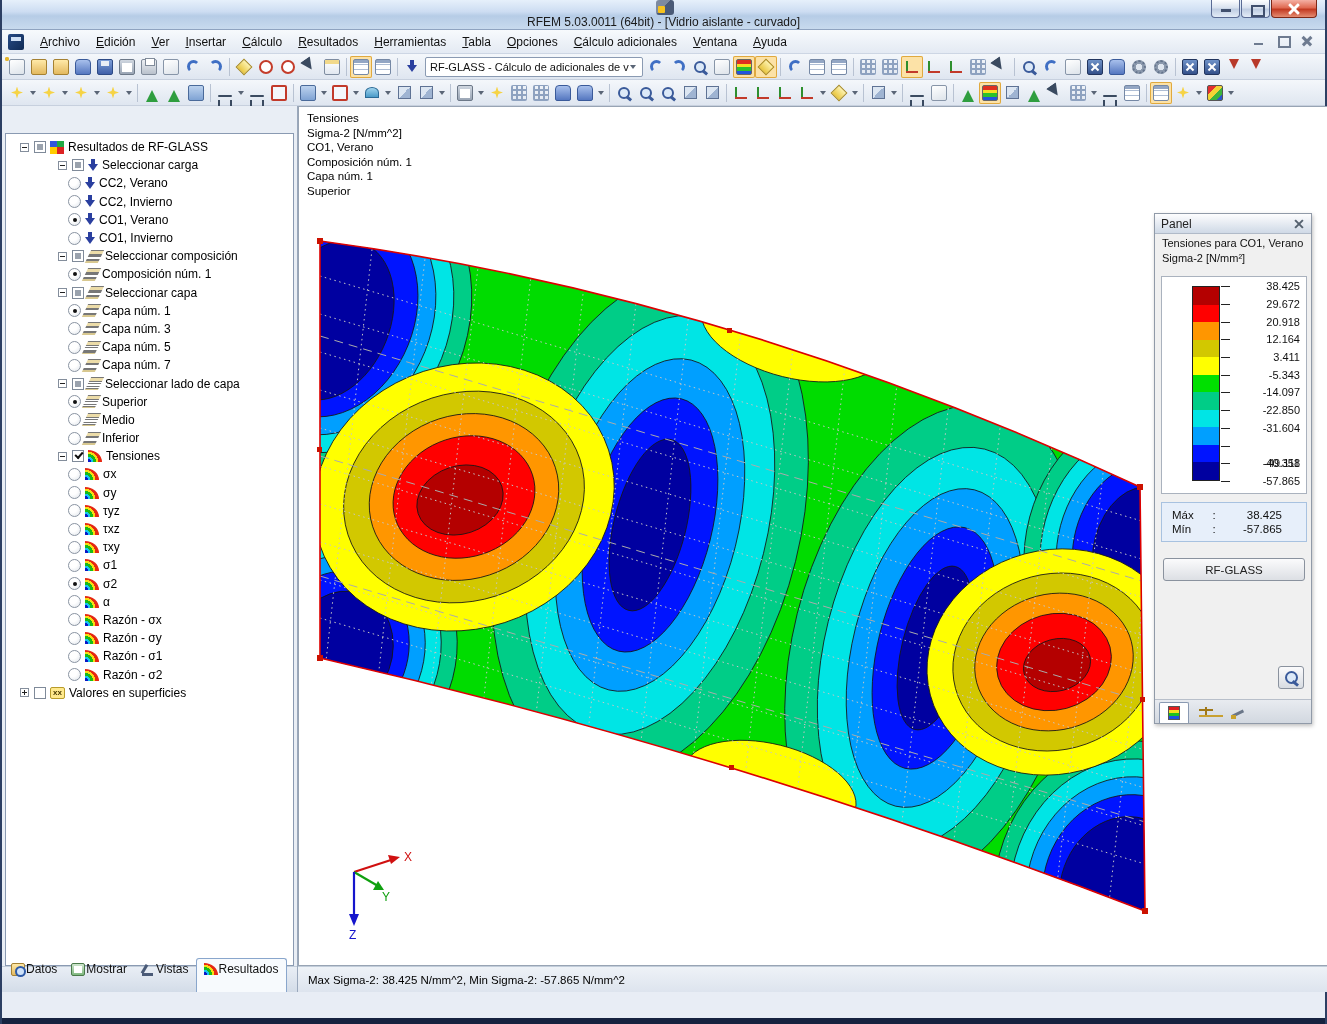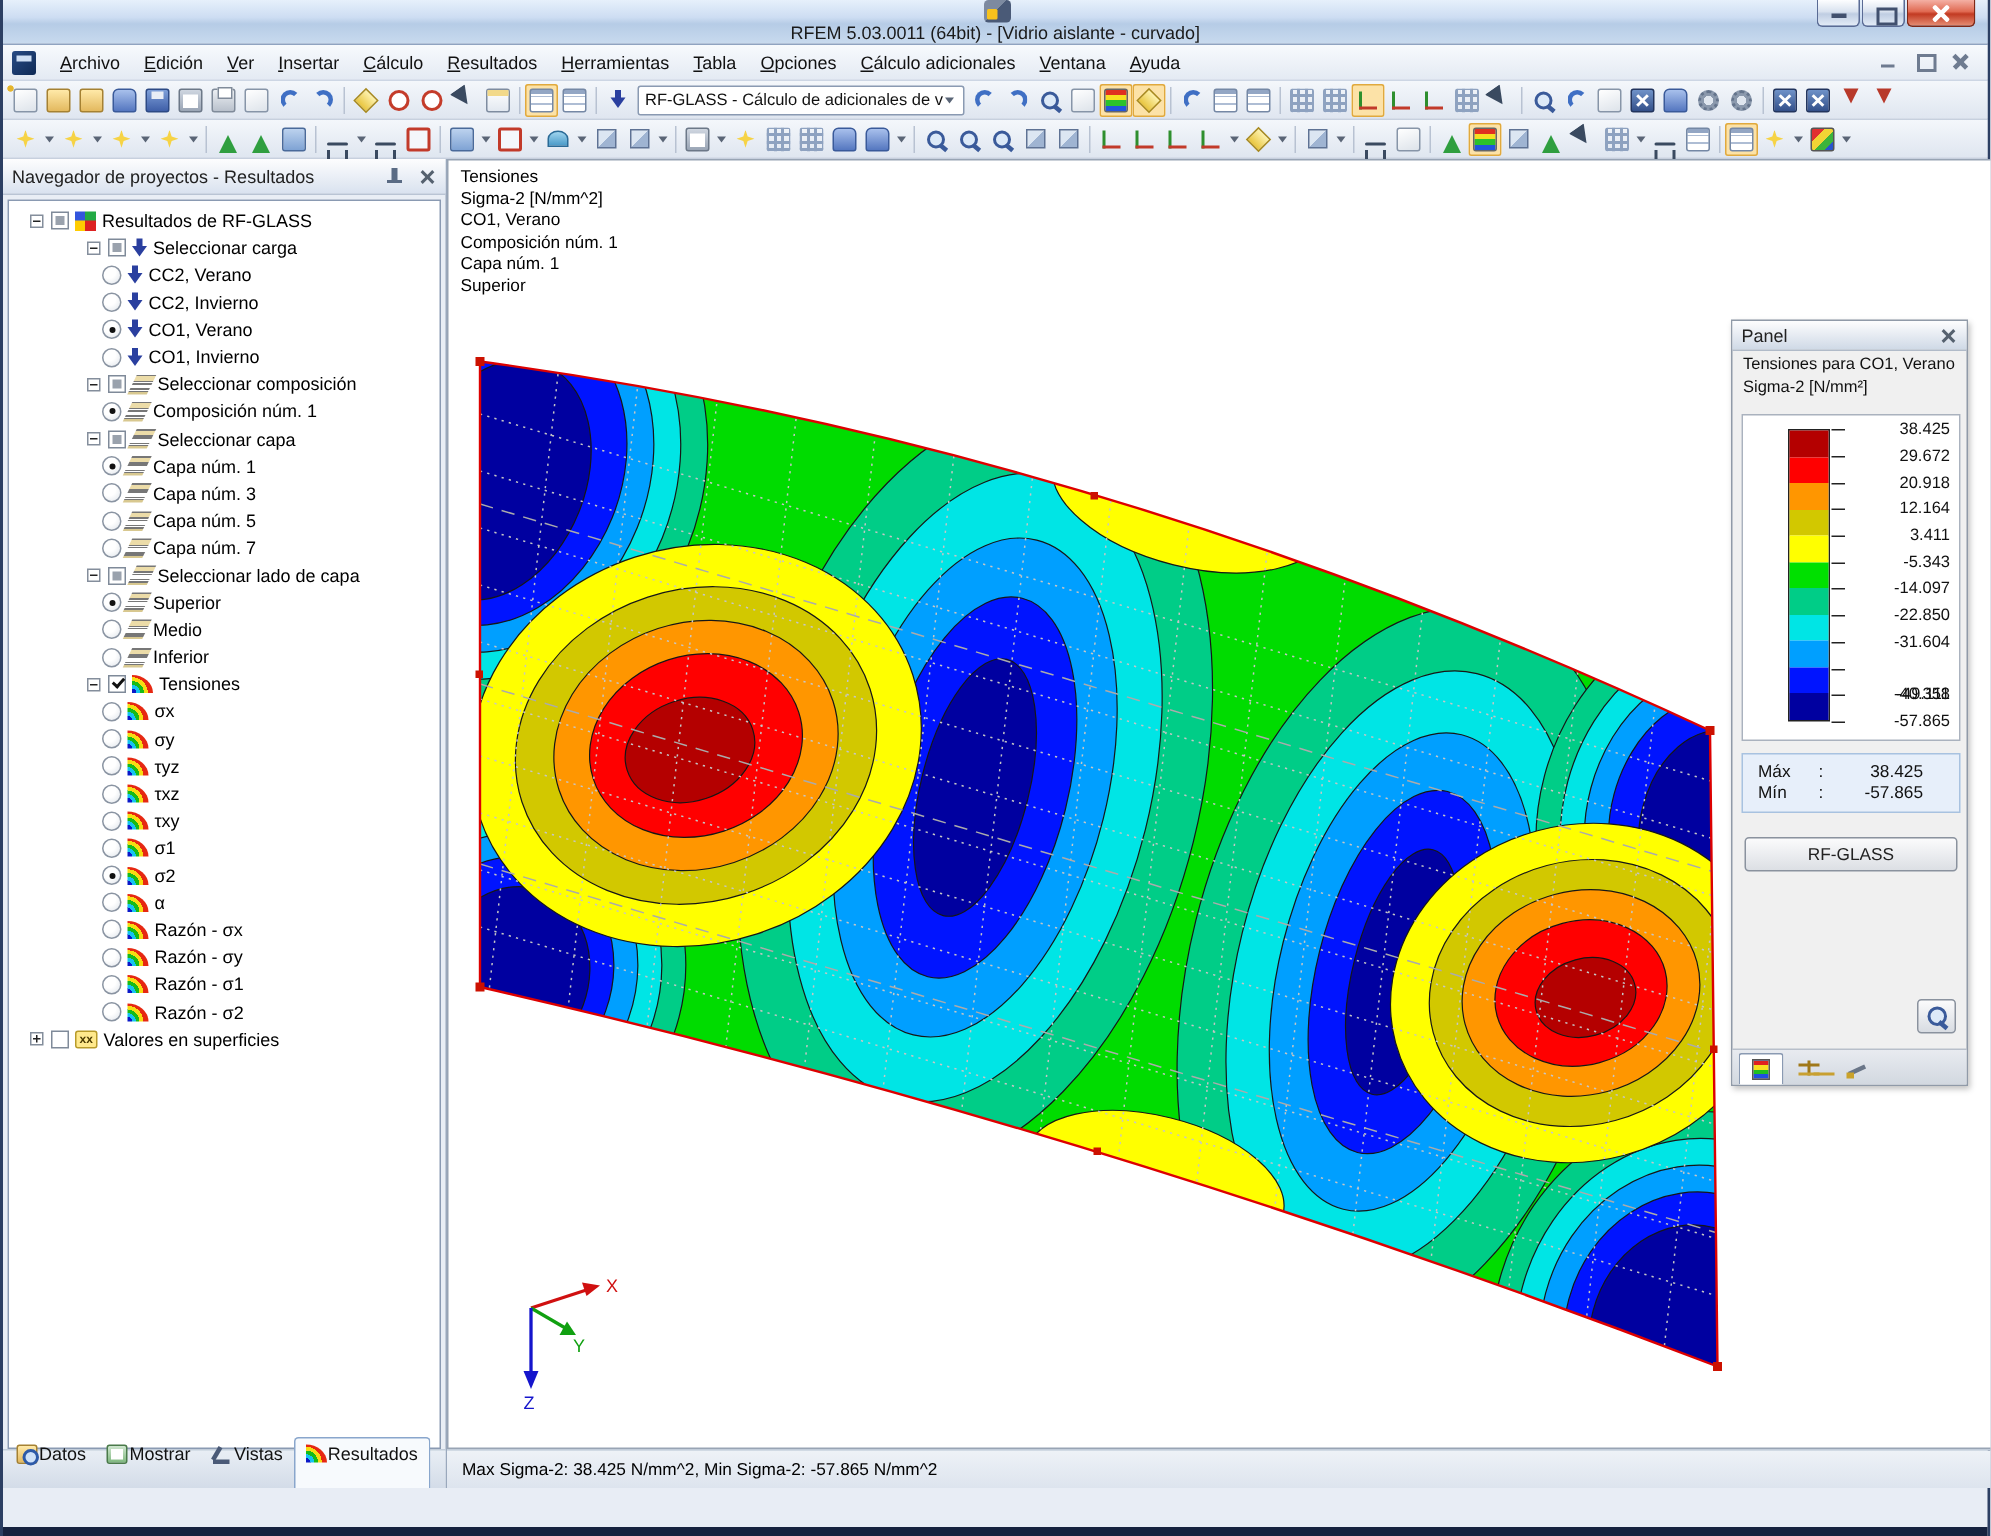--- a/index.html
+++ b/index.html
@@ -536,26 +536,20 @@
       <span class="dd"></span>
     <span class="tbtn">
         <i class="ib i-k"></i>
       </span>
       <span class="dd"></span>
   </div>
 
   <div id="workspace">
 
     <div id="navigator">
-      <div id="nav-header">
-        <span>Navegador de proyectos - Resultados</span>
-        <span class="sp"></span>
-        <span class="pin-icon"></span>
-        <span class="x-small"></span>
-      </div>
       <div id="tree">
         <div class="trow l0">
             <span class="expbox"></span>
             <span class="cb gray"></span>
             <span class="resgrid"></span>
             <span class="lbl">Resultados de RF-GLASS</span>
           </div>
         <div class="trow l1">
             <span class="expbox"></span>
             <span class="cb gray"></span>

